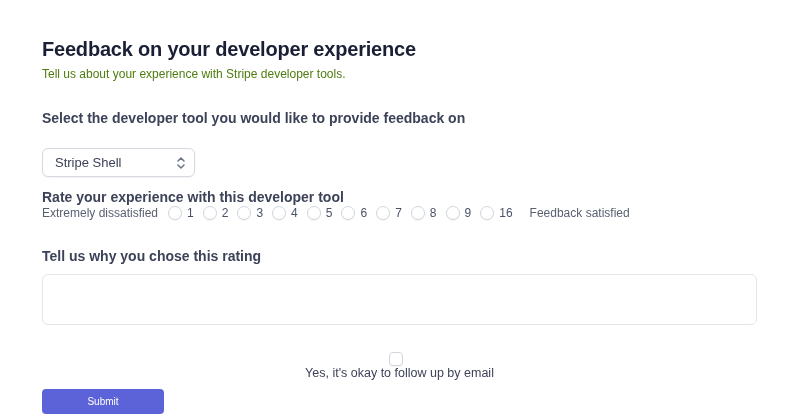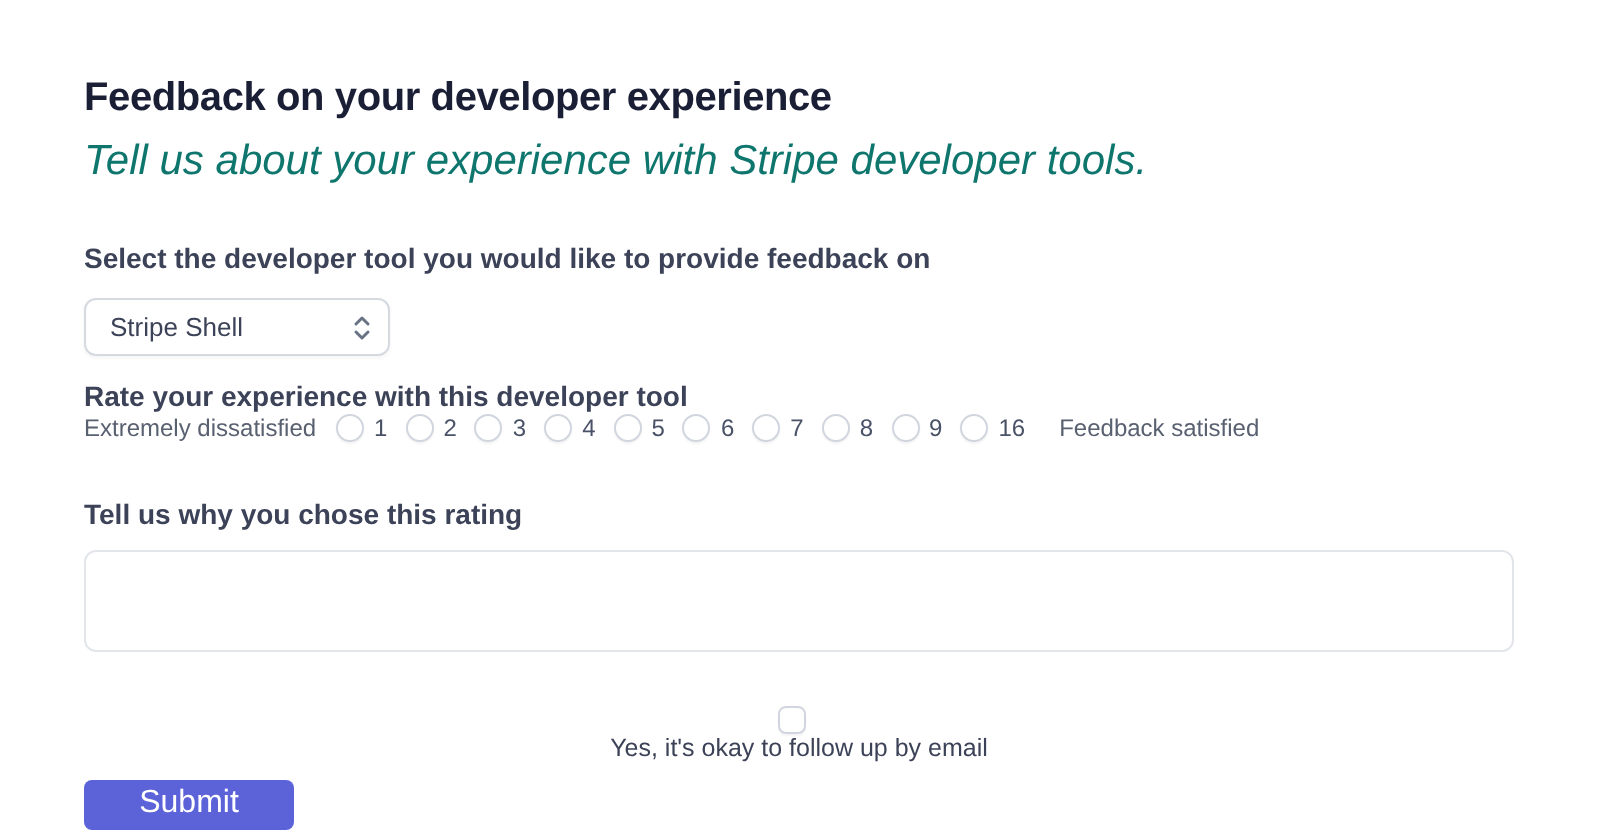--- a/index.html
+++ b/index.html
@@ -17,35 +17,34 @@
   }
   .page-title {
     font-size: 20px;
     font-weight: 700;
     letter-spacing: -0.2px;
     color: #1a1f36;
     line-height: 1.2;
   }
   .page-subtitle {
     margin-top: 6px;
-    font-size: 21px;
+    font-size: 12px;
     font-weight: 400;
-    color: #0f766e;
+    color: #4d7c0f;
     line-height: 1.3;
-    font-style: italic;
   }
   .field-label {
     font-size: 14px;
     font-weight: 600;
     color: #3c4257;
     line-height: 1.2;
   }
   .label-select { margin-top: 27px; }
   .select-wrap {
-    margin-top: 11px;
+    margin-top: 22px;
     position: relative;
     width: 153px;
     height: 29px;
   }
   select.tool-select {
     -webkit-appearance: none;
     -moz-appearance: none;
     appearance: none;
     width: 100%; height: 100%;
     background: #ffffff;
@@ -130,31 +129,31 @@
     margin: 0 8px 0 0;
     cursor: pointer;
   }
   .followup-label {
     font-size: 12.5px;
     font-weight: 500;
     color: #3c4257;
   }
   .submit-button {
     margin-top: 9px;
-    width: 105px;
+    width: 122px;
     height: 25px;
     display: flex;
     align-items: center;
     justify-content: center;
     background: #5c63d8;
     color: #ffffff;
     border: none;
     border-radius: 4px;
     font-family: inherit;
-    font-size: 16px;
+    font-size: 10px;
     font-weight: 500;
     cursor: pointer;
   }
 </style>
 </head>
 <body>
 
 <div class="page">
 
   <h1 class="page-title">Feedback on your developer experience</h1>

